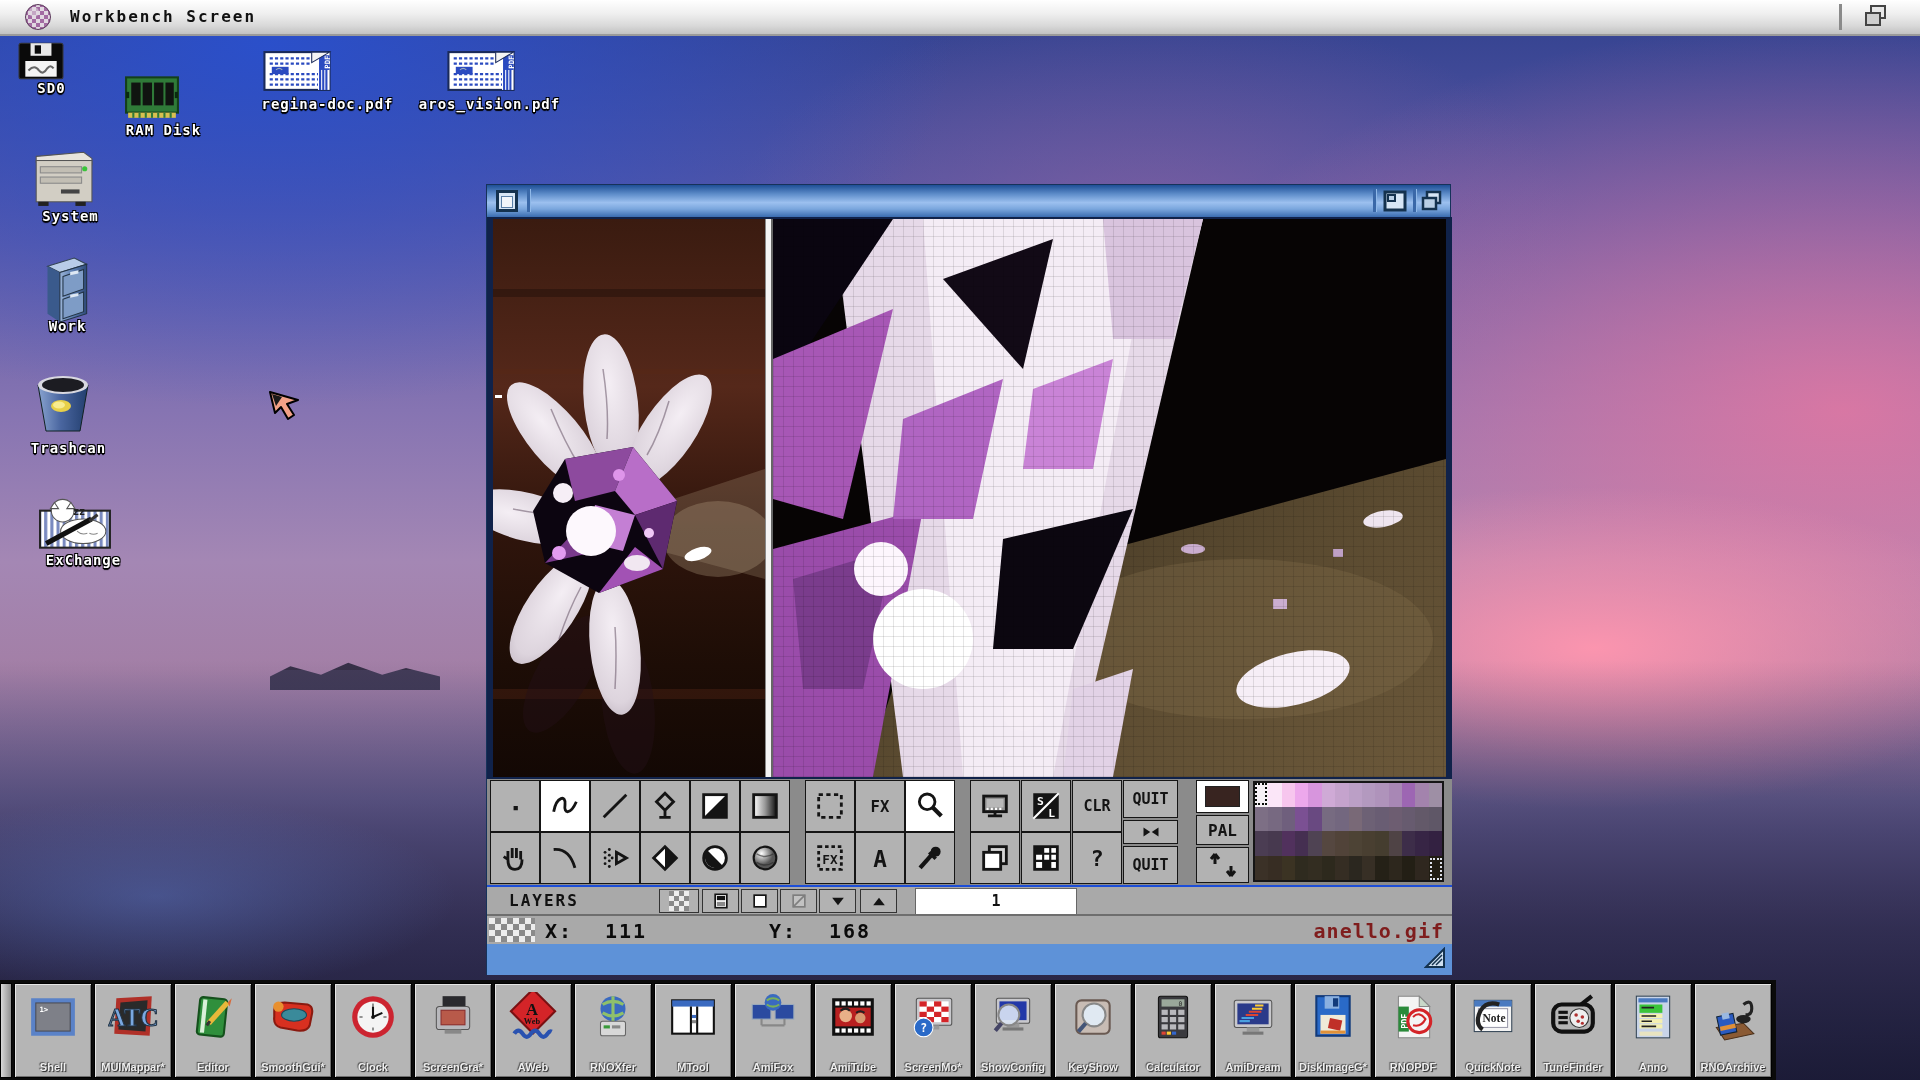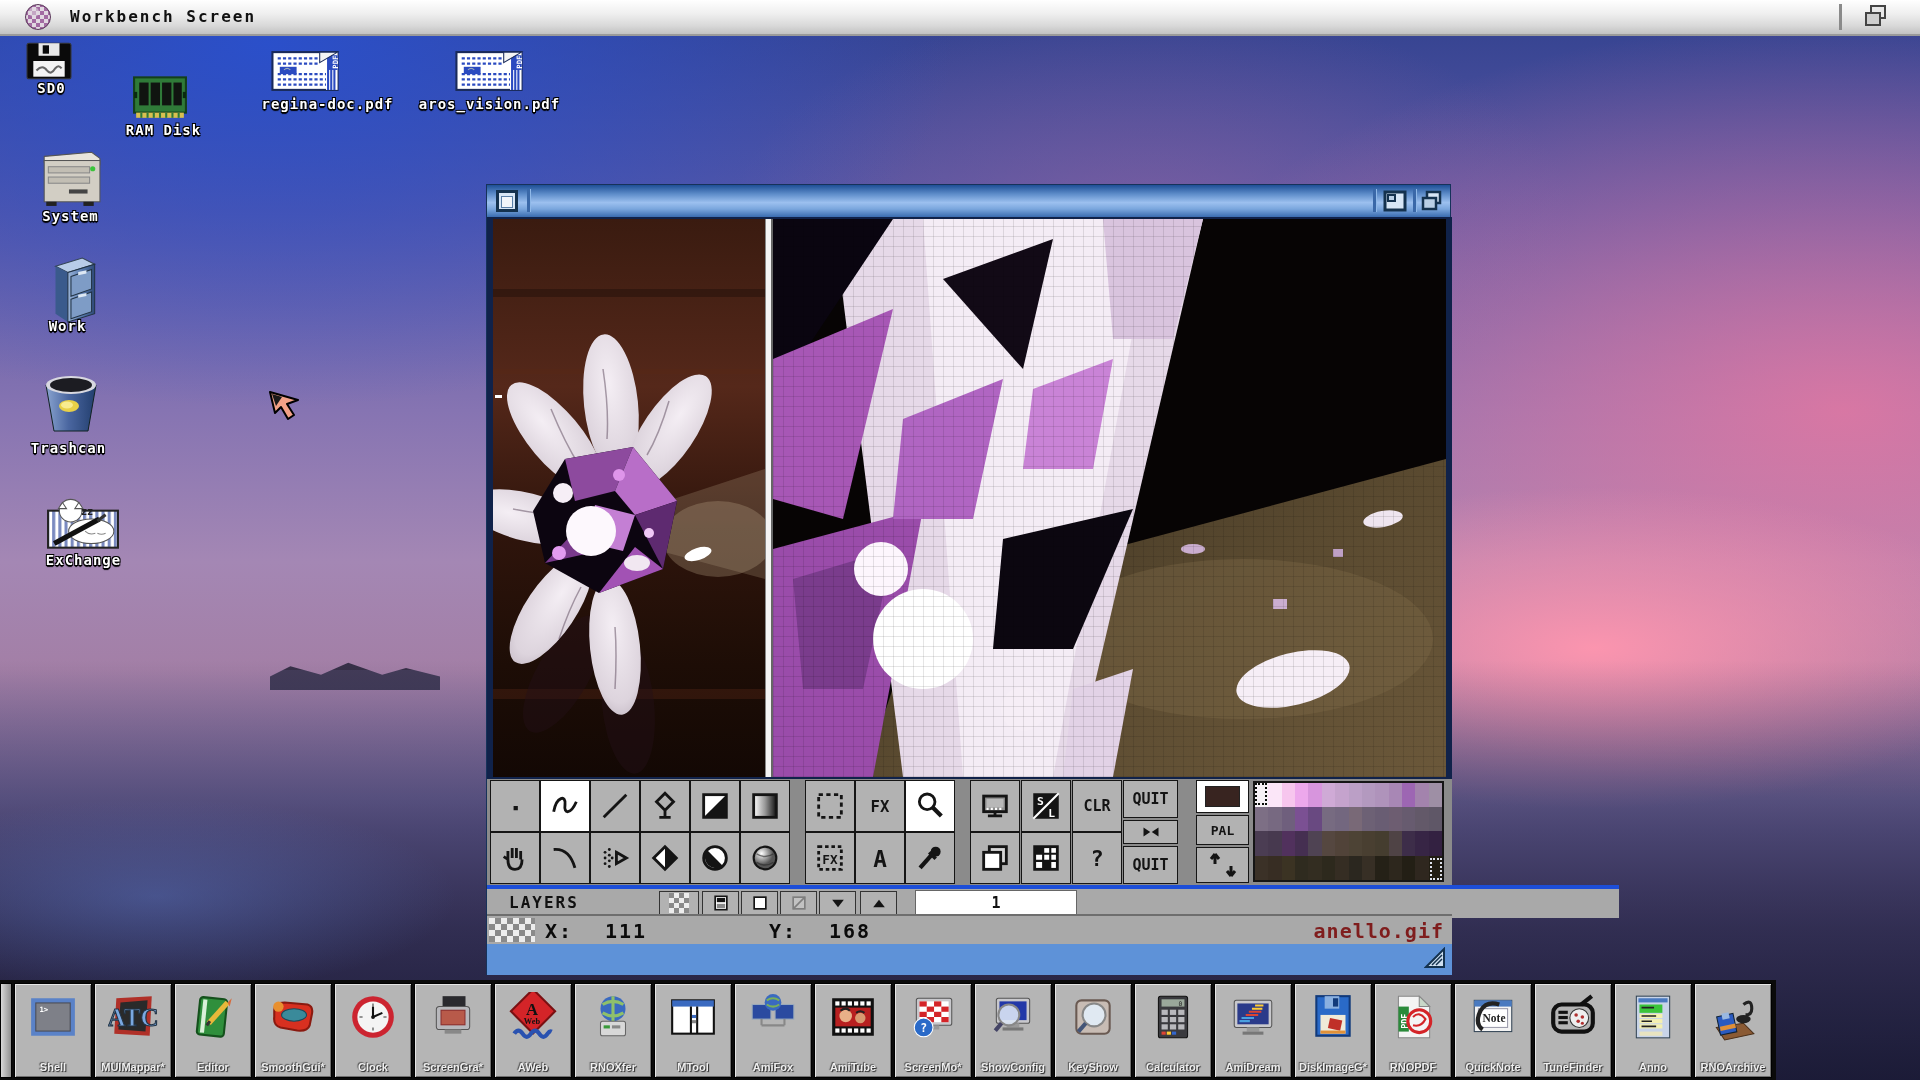--- a/index.html
+++ b/index.html
@@ -23,21 +23,21 @@
   
   #menubar{position:absolute;left:0;top:0;width:1920px;height:34px;
     background:linear-gradient(180deg,#ffffff 0%,#efefef 40%,#d9d9d9 75%,#c2c2c2 100%);
     border-bottom:2px solid #9a9a9a;}
   #menubar .boing{position:absolute;left:24px;top:3px;width:28px;height:28px;}
   #menubar .title{position:absolute;left:70px;top:7px;font-weight:bold;font-size:16px;color:#111;letter-spacing:2px;}
   #menubar .sep{position:absolute;right:78px;top:4px;width:3px;height:26px;background:#8a8a8a;}
   #menubar .depth{position:absolute;right:28px;top:4px;width:30px;height:26px;}
   
   .dicon{position:absolute;}
-  .dicon .ic{position:absolute;left:16px;top:0;text-align:right;}
+  .dicon .ic{position:absolute;left:8px;top:0;text-align:right;}
   .dlabel{position:absolute;transform:translateX(-50%);white-space:nowrap;font-weight:bold;font-size:14px;color:#fff;letter-spacing:1px;
     text-shadow:-1px -1px 0 #000,1px -1px 0 #000,-1px 1px 0 #000,1px 1px 0 #000,0 2px 1px #000;padding-left:31px;}
   
   #win{position:absolute;left:486px;top:184px;width:965px;height:791px;background:#5e92d8;
     border:1px solid #16325a;box-sizing:border-box;}
   #titlebar{position:absolute;left:0;top:0;width:100%;height:32px;
     background:linear-gradient(180deg,#1e4f96 0%,#5d8cc9 28%,#9cc0ef 55%,#7aa6dd 75%,#3a6cb0 100%);
     border-bottom:1px solid #16325a;}
   .tbsep{position:absolute;top:4px;width:3px;height:23px;background:#3a68a8;box-shadow:1px 0 0 #8fb8e8;}
   #closeg{position:absolute;left:9px;top:5px;width:22px;height:22px;background:#d7e6f6;border:3px solid #14324f;box-sizing:border-box;}
@@ -56,21 +56,21 @@
   .tbtn{position:absolute;width:50px;height:52px;background:#b2b2b2;border:1px solid #151515;box-sizing:border-box;
     display:flex;align-items:center;justify-content:center;}
   .tbtn.sel{background:#ffffff;}
   .txt{font-weight:bold;color:#141414;font-family:"DejaVu Sans Mono",monospace;}
   .palcol{position:absolute;background:#b2b2b2;border:1px solid #151515;box-sizing:border-box;display:flex;align-items:center;justify-content:center;}
   #palette{position:absolute;left:766px;top:2px;width:191px;height:101px;border:2px solid #151515;box-sizing:border-box;background:#000;}
   .prow{display:flex;height:24.2px;}
   .pcell{flex:1;}
   .selmark{position:absolute;width:12px;height:22px;border:2px dotted #fff;box-sizing:border-box;mix-blend-mode:difference;}
   
-  #layersbar{position:absolute;left:0;top:700px;width:1132px;height:29px;background:#a9a9a9;border-top:4px solid #1d4ed8;}
+  #layersbar{position:absolute;left:0;top:700px;width:965px;height:29px;background:#a9a9a9;border-top:2px solid #1d4ed8;}
   #layersbar .lab{position:absolute;left:22px;top:4px;font-weight:bold;font-size:16px;letter-spacing:2px;color:#111;}
   .lbtn{position:absolute;top:2px;width:37px;height:24px;background:#b2b2b2;border:1px solid #333;box-sizing:border-box;
     display:flex;align-items:center;justify-content:center;}
   #layerfield{position:absolute;left:428px;top:1px;width:160px;height:25px;background:#fff;border:1px solid #666;
     font-weight:bold;font-size:15px;text-align:center;line-height:25px;color:#111;}
   
   #statusbar{position:absolute;left:0;top:729px;width:965px;height:30px;background:#a9a9a9;border-top:2px solid #6e6e6e;}
   #statusbar .chk{position:absolute;left:2px;top:2px;width:46px;height:24px;}
   #statusbar .coord{position:absolute;top:3px;font-weight:bold;font-size:20px;color:#0a0a0a;letter-spacing:2px;}
   #statusbar .fname{position:absolute;right:8px;top:3px;font-weight:bold;font-size:20px;color:#7f1d1d;letter-spacing:1px;}
@@ -549,21 +549,21 @@
             <polygon points="2,6 11,12 2,18" fill="#141414"></polygon>
             <polygon points="22,6 13,12 22,18" fill="#141414"></polygon>
           </svg>
         </div>
         <div class="tbtn" style="left: 636px; top: 67px; width: 55px; height: 38px;">
           <span class="txt" style="font-size: 15px;">QUIT</span>
         </div>
         <div class="palcol" style="left: 709px; top: 1px; width: 53px; height: 33px; background: rgb(255, 255, 255);">
           <div style="width:33px;height:19px;background:#382420;border:1px solid #222"></div>
         </div>
-        <div class="palcol txt" style="left: 709px; top: 36px; width: 53px; height: 30px; font-size: 13px; font-weight: bold;">PAL</div>
+        <div class="palcol txt" style="left: 709px; top: 36px; width: 53px; height: 30px; font-size: 16px; font-weight: bold;">PAL</div>
         <div class="palcol" style="left: 709px; top: 68px; width: 53px; height: 36px;">
           <svg width="40" height="30" viewBox="0 0 40 30">
             <path d="M12 14 V4 M12 4 L8 9 M12 4 L16 9" stroke="#141414" stroke-width="3" fill="none"></path>
             <path d="M28 16 V26 M28 26 L24 21 M28 26 L32 21" stroke="#141414" stroke-width="3" fill="none"></path>
           </svg>
         </div>
         <div id="palette">
           <div class="prow">
             <div class="pcell" style="background: rgb(246, 242, 246);"></div>
             <div class="pcell" style="background: rgb(251, 230, 248);"></div>

